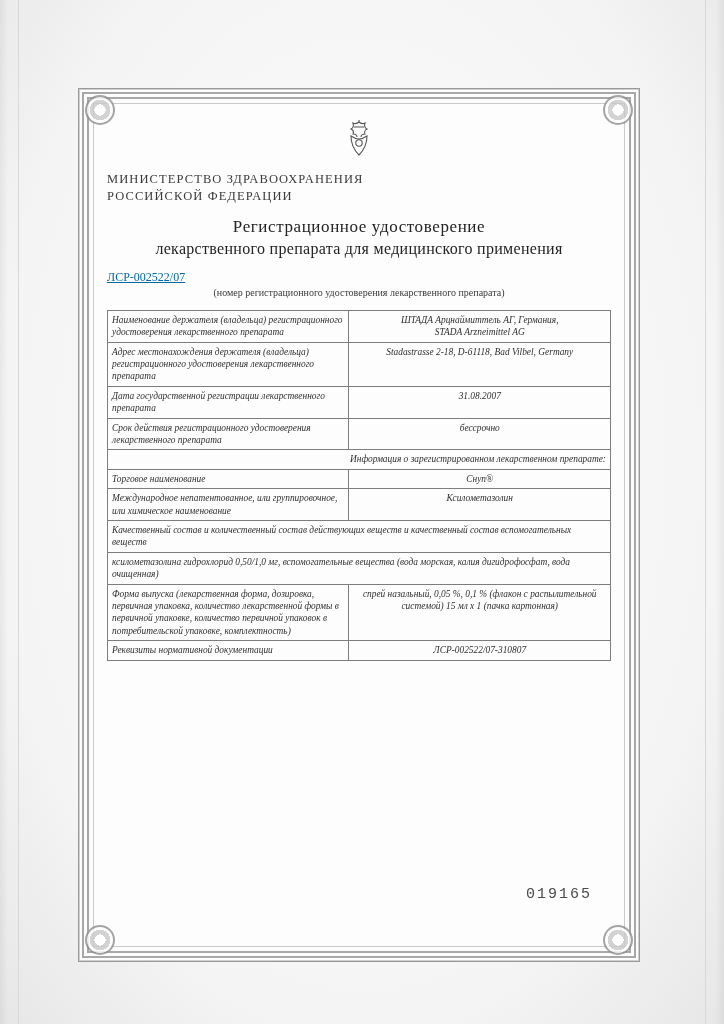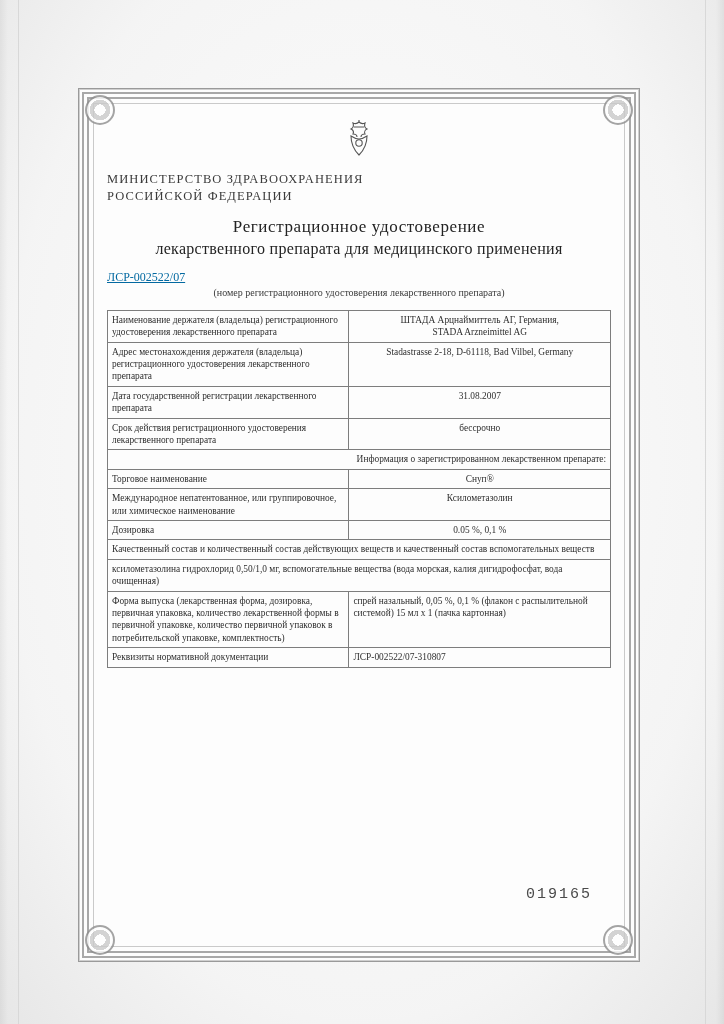--- a/index.html
+++ b/index.html
@@ -144,24 +144,25 @@
     width: 100%;
     border-collapse: collapse;
     font-size: 9.4px;
     line-height: 1.32;
     color: #2e2e2e;
   }
   table.reg td {
     border: 1px solid #7d7d7d;
     padding: 3px 4px;
     vertical-align: top;
+    font-style: italic;
   }
   td.label { width: 48%; }
   td.value { width: 52%; text-align: center; }
-  td.value.left { text-align: left; }
+  td.value.left { text-align: center; }
   td.section {
     text-align: right;
     font-size: 9.4px;
     padding: 3px 4px;
   }
   td.full { text-align: left; }
 
   
   .doc-number {
     position: absolute;
@@ -250,24 +251,20 @@
             </tr>
             <tr>
               <td class="label">Торговое наименование</td>
               <td class="value">Снуп®</td>
             </tr>
             <tr>
               <td class="label">Международное непатентованное, или группировочное, или химическое наименование</td>
               <td class="value">Ксилометазолин</td>
             </tr>
             <tr>
-              <td class="label">Дозировка</td>
-              <td class="value">0.05 %, 0,1 %</td>
-            </tr>
-            <tr>
               <td class="full" colspan="2">Качественный состав и количественный состав действующих веществ и качественный состав вспомогательных веществ</td>
             </tr>
             <tr>
               <td class="full" colspan="2">ксилометазолина гидрохлорид 0,50/1,0 мг, вспомогательные вещества (вода морская, калия дигидрофосфат, вода очищенная)</td>
             </tr>
             <tr>
               <td class="label">Форма выпуска (лекарственная форма, дозировка, первичная упаковка, количество лекарственной формы в первичной упаковке, количество первичной упаковок в потребительской упаковке, комплектность)</td>
               <td class="value left">спрей назальный, 0,05 %, 0,1 % (флакон с распылительной системой) 15 мл х 1 (пачка картонная)</td>
             </tr>
             <tr>

